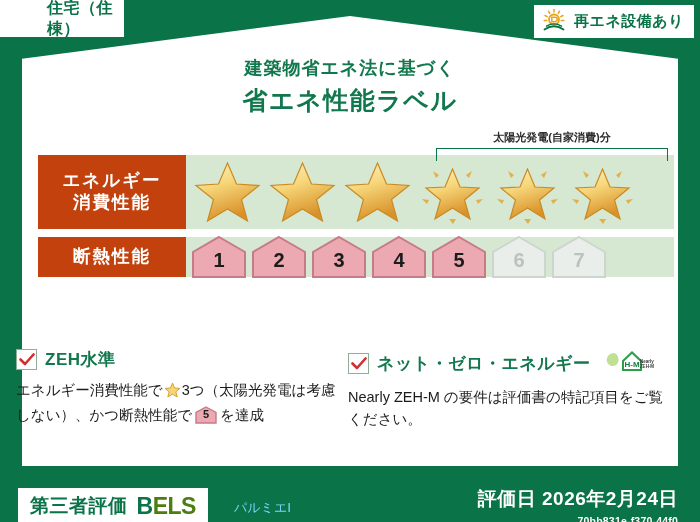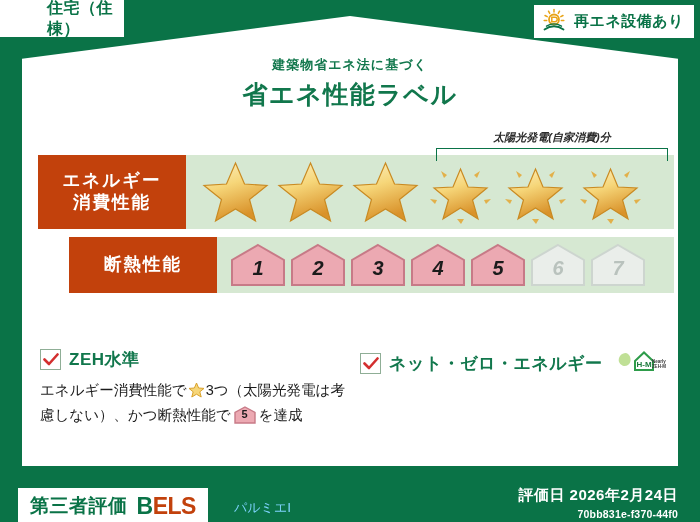--- a/index.html
+++ b/index.html
@@ -38,38 +38,37 @@
     height: 33px; padding: 0 10px 0 6px;
     background: #ffffff;
     display: flex; align-items: center; gap: 6px;
     z-index: 6;
   }
   .renew-badge .rtext {
     color: #0a7347; font-weight: bold; font-size: 15px; letter-spacing: .5px;
   }
   
   .titles { position: absolute; left: 0; right: 0; top: 56px; text-align: center; z-index: 5;}
-  .title-sub { color: #11774c; font-size: 13px; font-weight: bold; letter-spacing: 1px; }
+  .title-sub { color: #11774c; font-size: 18px; font-weight: bold; letter-spacing: 1px; }
   .title-main { color: #11774c; font-size: 25px; font-weight: bold; letter-spacing: 1.5px; margin-top: 4px; }
 
   
   .rows { position: absolute; left: 38px; right: 26px; top: 155px; z-index: 5; }
   .perf-row { display: flex; align-items: stretch; height: 74px; margin-bottom: 8px; }
-  .perf-row.insul { height: 56px; margin-left: 31px; }
+  .perf-row.insul { height: 40px; }
   .row-label {
     width: 148px; flex: none;
     background: #c2410c; color: #ffffff;
     display: flex; flex-direction: column; align-items: center; justify-content: center;
     font-weight: bold; font-size: 17.5px; line-height: 1.25; letter-spacing: 2px;
   }
   .row-body {
     flex: 1; background: #d6e8d2;
     display: flex; align-items: center; position: relative;
-    padding-left: 12px;
-    font-style: italic;
+    padding-left: 4px;
   }
   
   .star-wrap { position: relative; width: 75px; height: 66px; flex: none; }
   .star-wrap svg { position: absolute; left: 0; top: 0; }
   
   .solar-annot {
     position: absolute; left: 248px; right: 4px; top: -22px; height: 34px;
     pointer-events: none;
   }
   .solar-annot .stext {
@@ -86,21 +85,21 @@
     display: flex; align-items: flex-end; justify-content: center;
   }
   .house svg { position: absolute; left: 0; top: 0; }
   .house span {
     position: relative; z-index: 2; font-size: 20px; font-weight: bold;
     color: #1b1b1b; padding-bottom: 7px;
   }
   .house.off span { color: #b9c2bd; }
 
   
-  .cols { position: absolute; left: 40px; right: 20px; top: 348px; display: flex; z-index: 5; }
+  .cols { position: absolute; left: 16px; right: 20px; top: 348px; display: flex; z-index: 5; }
   .col { width: 50%; padding-right: 12px; }
   .col-head { display: flex; align-items: center; gap: 8px; }
   .chk {
     width: 21px; height: 21px; flex: none;
     border: 1.5px solid #8fae96; background: #fff;
     display: flex; align-items: center; justify-content: center;
   }
   .col-title { color: #11774c; font-weight: bold; font-size: 17px; letter-spacing: .5px; }
   .col-body { margin-top: 8px; font-size: 14.5px; line-height: 1.55; color: #1b1b1b; }
   .inline-star { display: inline-block; vertical-align: -3px; margin: 0 1px; }
@@ -117,24 +116,24 @@
 
   
   .footer { position: absolute; left: 0; right: 8px; bottom: 0; height: 44px; z-index: 6; }
   .bels-box {
     position: absolute; left: 18px; top: 10px; height: 36px;
     background: #ffffff; display: flex; align-items: center; padding: 0 12px; gap: 9px;
   }
   .bels-ja { color: #0a7347; font-weight: bold; font-size: 19px; letter-spacing: .5px; }
   .bels-en { font-weight: bold; font-size: 23px; letter-spacing: -0.5px; }
   .bels-en .b1 { color: #0a7347; }
-  .bels-en .b2 { color: #c2410c; }
+  .bels-en .b2 { color: #4d7c0f; }
   .bldg-name { position: absolute; left: 234px; top: 21px; color: #7dd3fc; font-size: 13px; }
   .foot-right { position: absolute; right: 14px; top: 8px; text-align: right; color: #ffffff; }
-  .foot-date { font-size: 15px; font-weight: bold; letter-spacing: .5px; }
+  .foot-date { font-size: 19px; font-weight: bold; letter-spacing: .5px; }
   .foot-id { font-size: 10.5px; margin-top: 3px; letter-spacing: .2px; font-weight: bold; }
 </style>
 </head>
 <body>
 
 <div id="label-root">
 
   <div class="sheet"></div>
 
   <div class="cat-badge">
@@ -323,20 +322,21 @@
         <span class="zehm-logo">
           <svg width="52" height="26" viewBox="0 0 52 26">
             <path d="M4 14 a7 7 0 0 1 7 -9 a7 7 0 0 1 2 12 a6 6 0 0 1 -9 -3 z" fill="#8cc63f" opacity="0.55"></path>
             <path d="M20 13 L29 4.5 L38 13 L38 22 L20 22 Z" fill="none" stroke="#2e9c4a" stroke-width="2"></path>
             <text x="29" y="19" font-family="'Liberation Sans',sans-serif" font-size="8" font-weight="bold" fill="#1b7a3c" text-anchor="middle">H-M</text>
             <text x="44" y="15" font-family="'Liberation Sans',sans-serif" font-size="4.5" font-weight="bold" fill="#3a3a3a" text-anchor="middle">Nearly</text>
             <text x="44" y="20" font-family="'Liberation Sans',sans-serif" font-size="4.5" font-weight="bold" fill="#3a3a3a" text-anchor="middle">ZEH-M</text>
           </svg>
         </span>
       </div>
+      <div class="col-body">Nearly ZEH-M の要件は評価書の特記項目をご覧ください。</div>
     </div>
   </div>
 
   <div class="footer">
     <div class="bels-box">
       <span class="bels-ja">第三者評価</span>
       <span class="bels-en"><span class="b1">B</span><span class="b2">ELS</span></span>
     </div>
     <div class="bldg-name">パルミエⅠ</div>
     <div class="foot-right">

